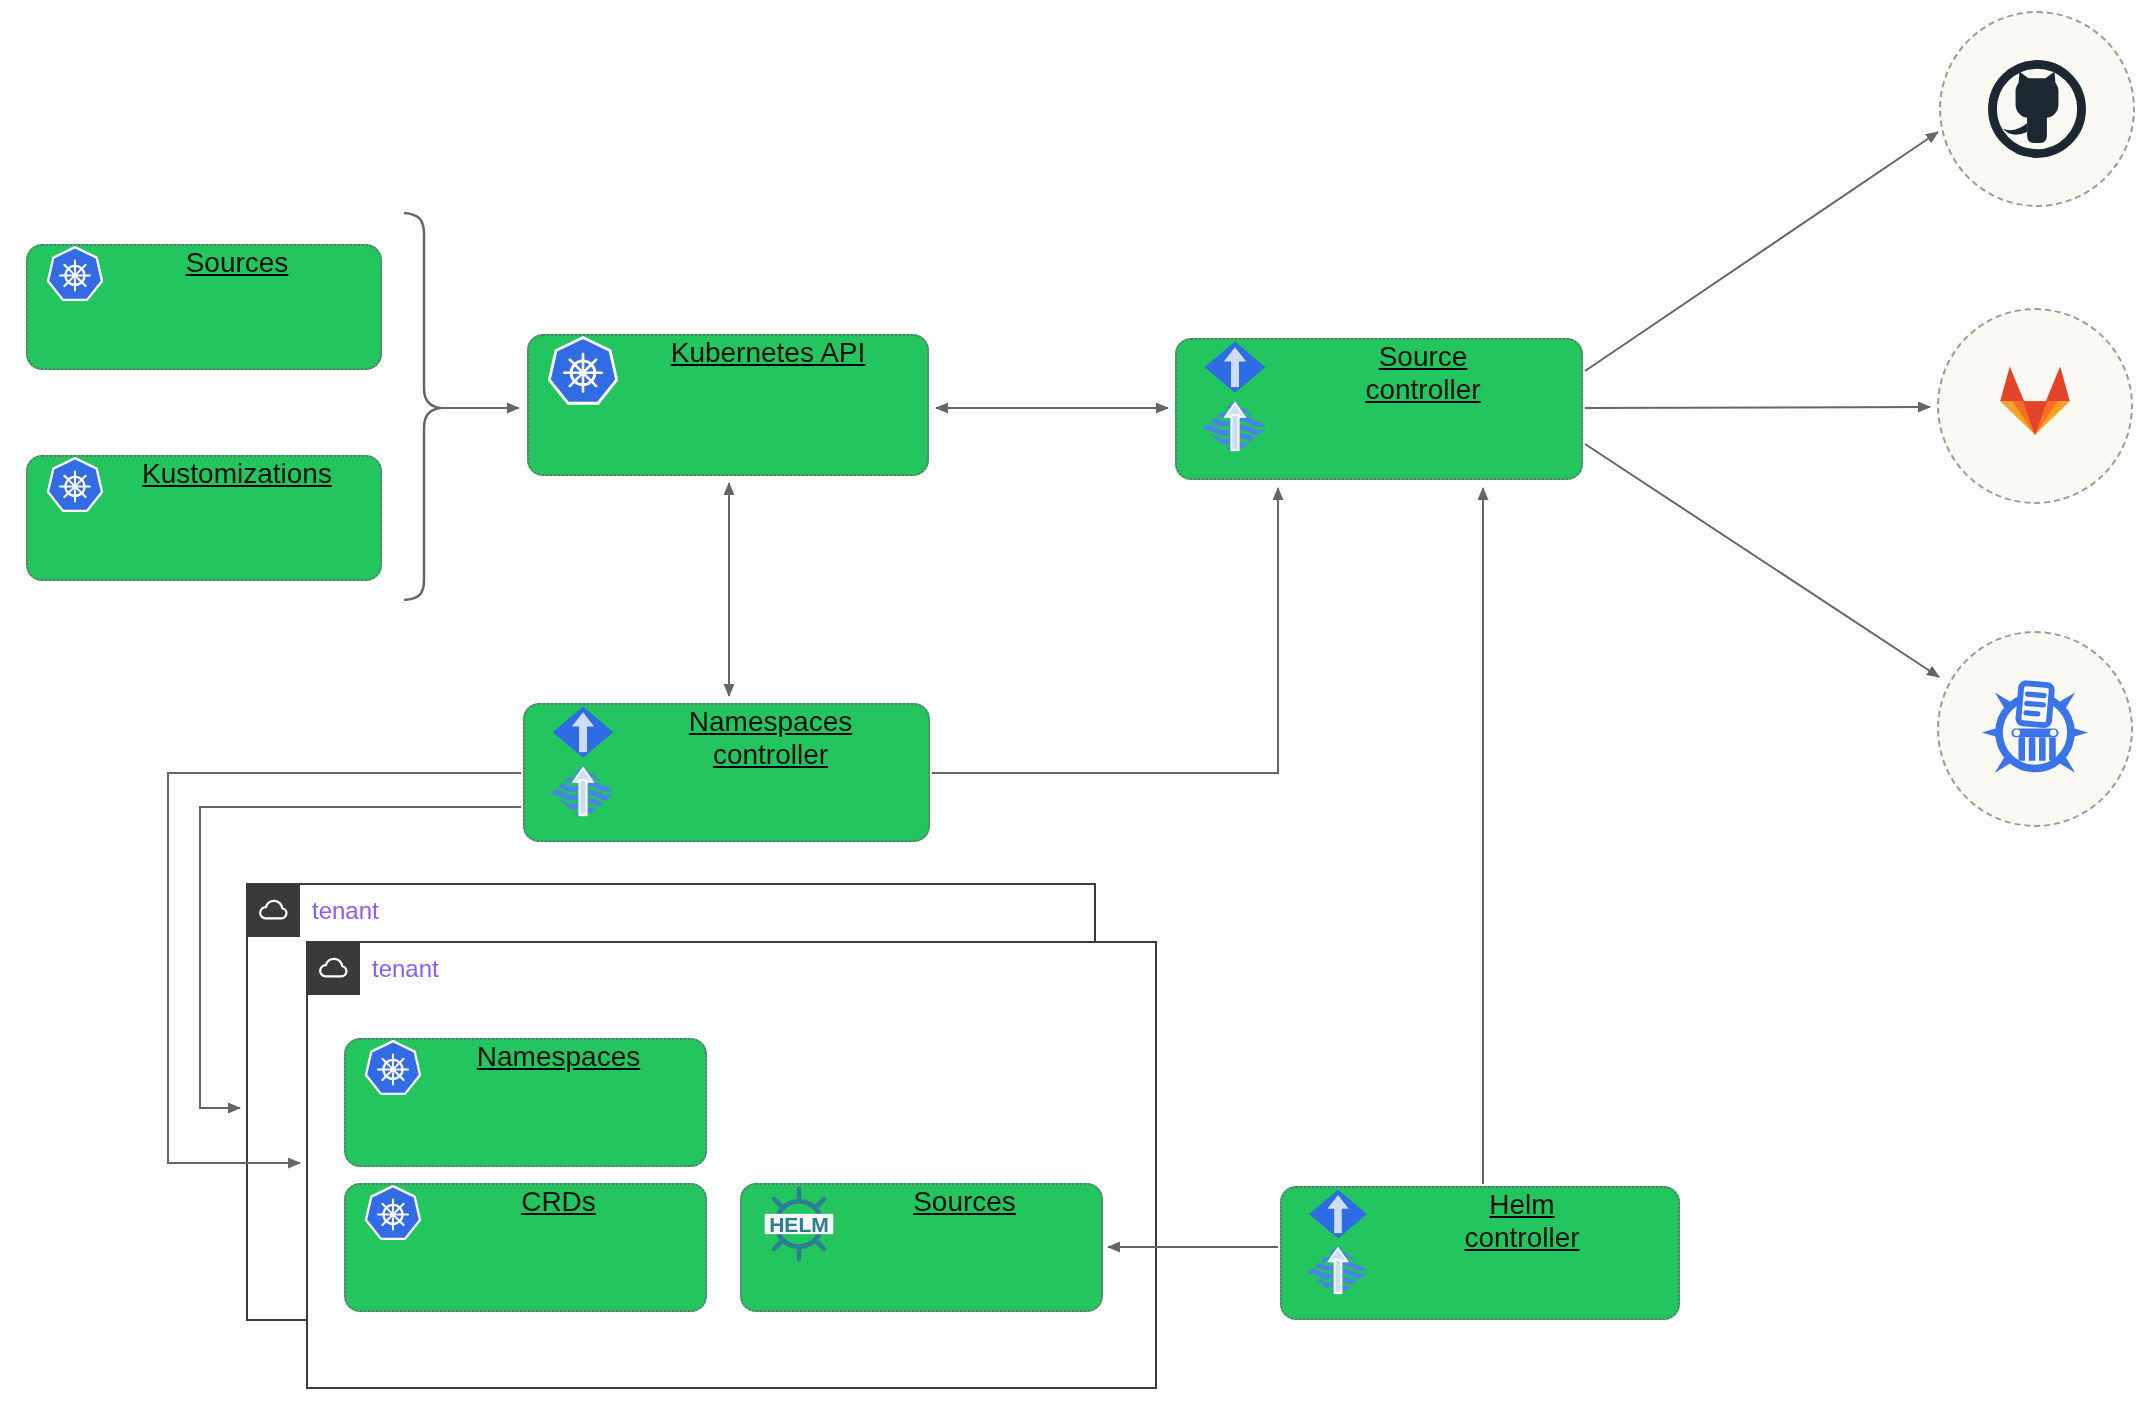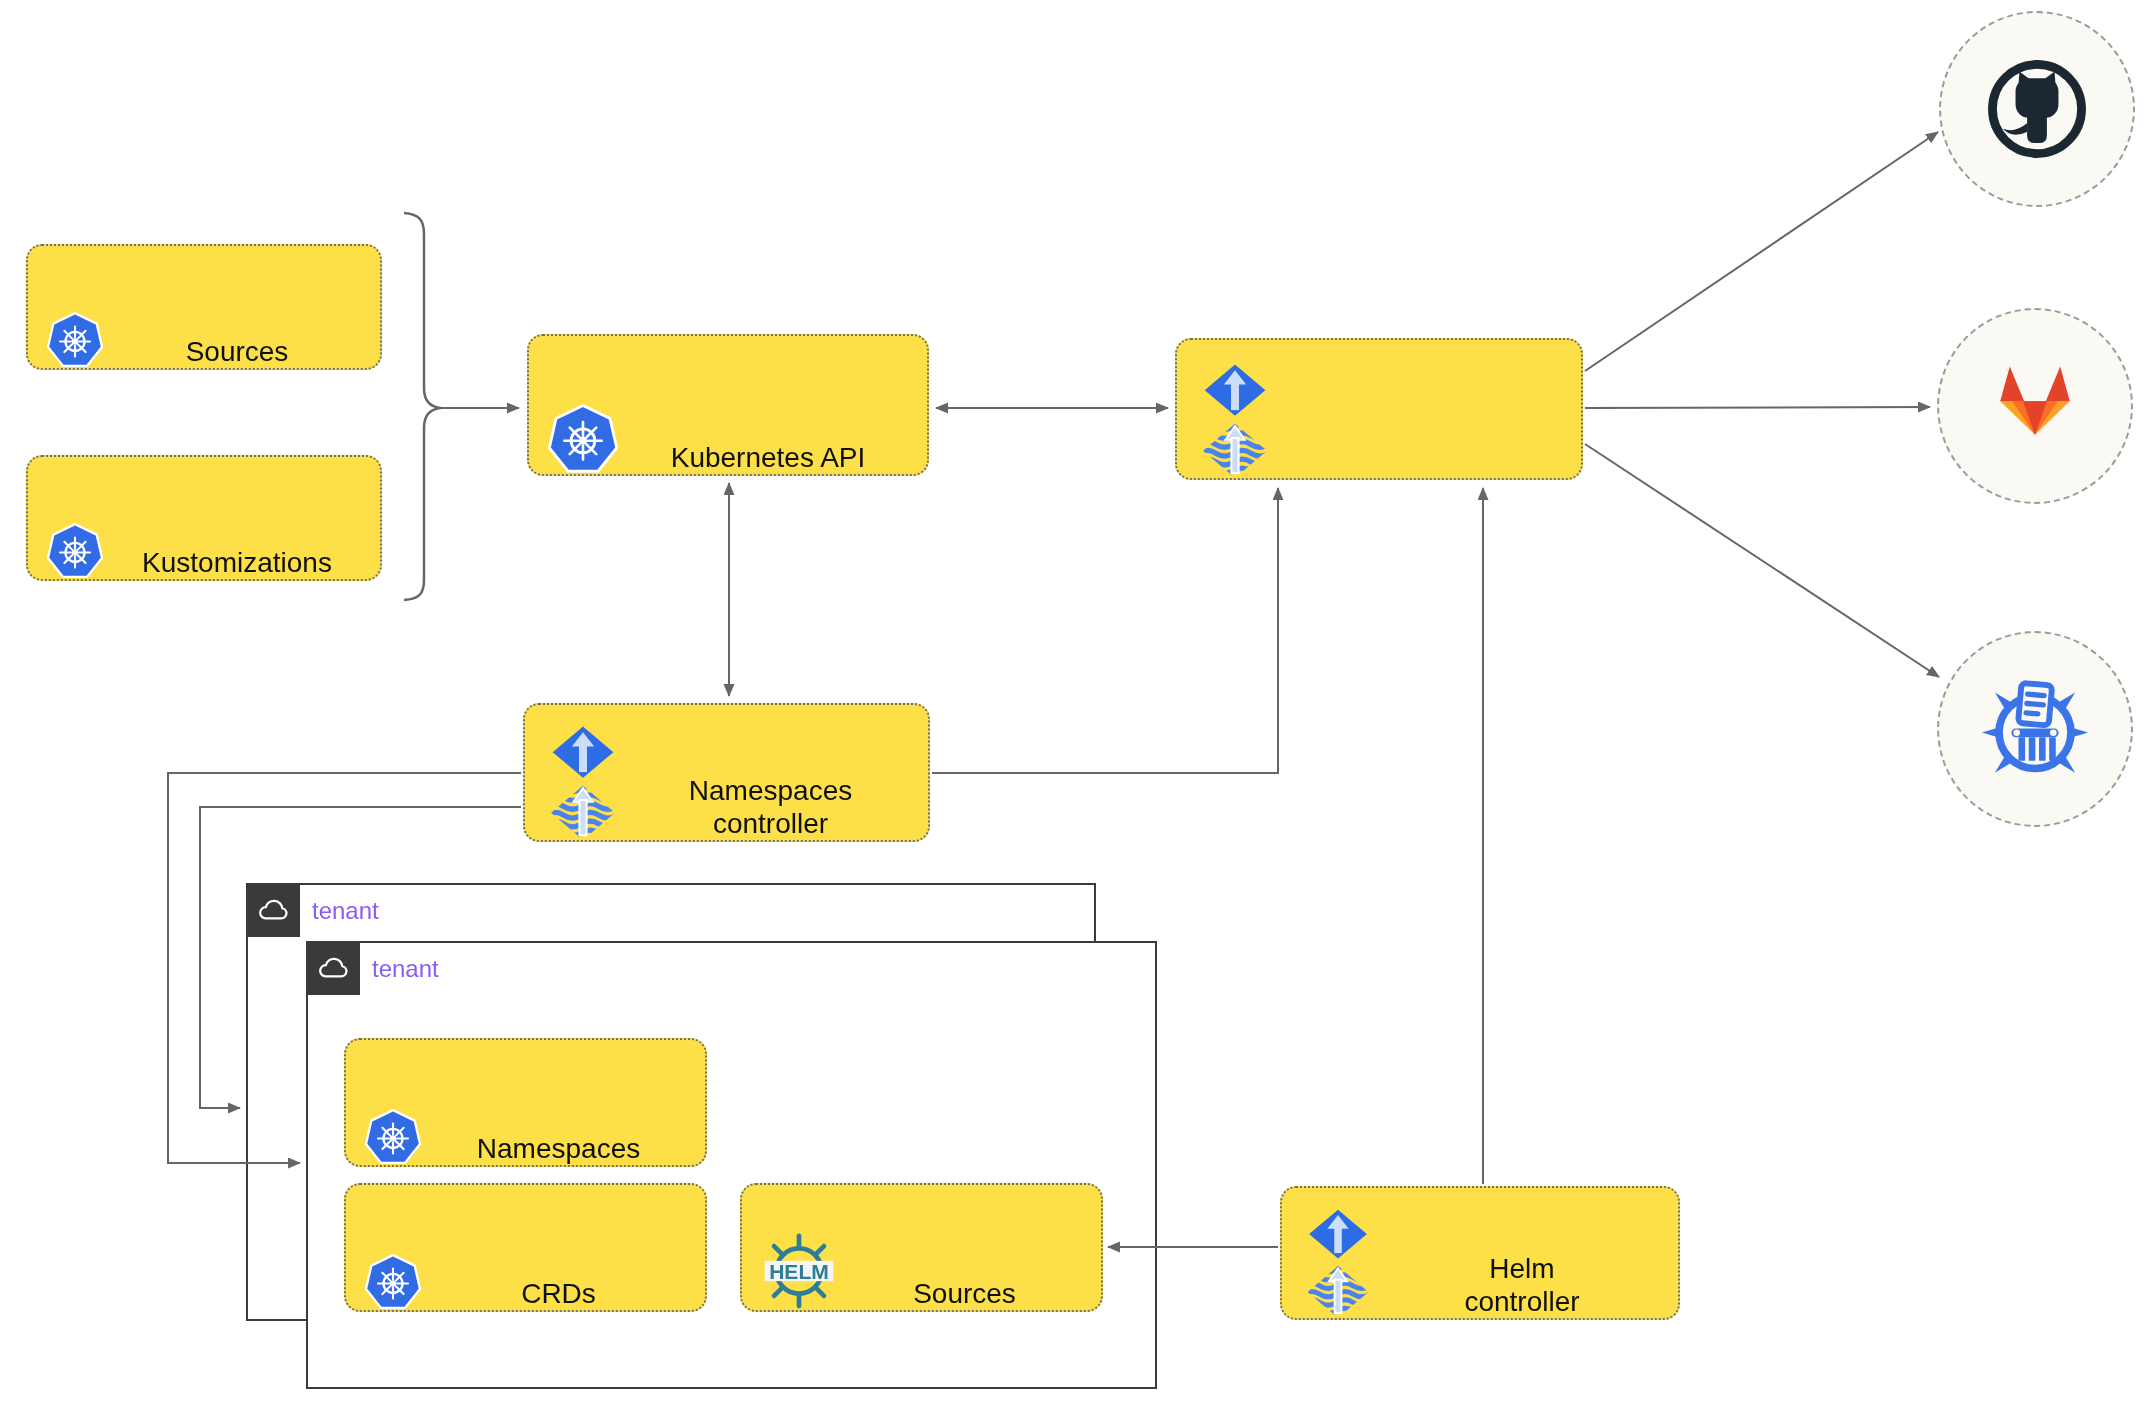--- a/index.html
+++ b/index.html
@@ -1,19 +1,19 @@
 <!DOCTYPE html>
 <html><head>
 <meta charset="utf-8">
 <style>
   html,body{margin:0;padding:0;background:#ffffff;}
   #canvas{position:relative;width:2144px;height:1407px;background:#ffffff;
           font-family:"Liberation Sans","DejaVu Sans",sans-serif;overflow:hidden;}
-  .node{position:absolute;background:#fde047;border:2px dotted #6e6e6e;border-radius:16px;
-        display:flex;align-items:flex-end;padding-left:18px;box-sizing:border-box;z-index:3;}
+  .node{position:absolute;background:#22c55e;border:2px dotted #6e6e6e;border-radius:16px;
+        display:flex;align-items:flex-start;padding-left:18px;box-sizing:border-box;z-index:3;text-decoration:underline;}
   .node .icon{flex:0 0 auto;display:flex;align-items:center;justify-content:center;}
   .node-label{flex:1;text-align:center;font-size:28px;color:#101010;line-height:1.18;padding-right:10px;}
   .node-label.wrap{flex:none;max-width:185px;margin:0 auto;}
   .tenant{position:absolute;background:#ffffff;border:2px solid #3b3b3b;box-sizing:border-box;}
   .tenant-chip{position:absolute;left:-2px;top:-2px;width:54px;height:54px;background:#3a3a3a;
                display:flex;align-items:center;justify-content:center;}
   .tenant-label{position:absolute;left:64px;top:12px;font-size:24px;color:#8b5cf6;}
   .circle{position:absolute;border:2px dashed #9b9b9b;border-radius:50%;background:#faf9f4;
           display:flex;align-items:center;justify-content:center;z-index:3;}
   #connectors{position:absolute;left:0;top:0;z-index:6;pointer-events:none;}
@@ -145,20 +145,21 @@
       </span>
   <span class="node-label">Kubernetes API</span>
 </div>
 
 <div class="node" style="left:1175px;top:338px;width:408px;height:142px;">
   <span class="icon">
     <svg width="80" height="115" viewBox="0 0 100 144">
           <use href="#sym-flux"></use>
         </svg>
       </span>
+  <span class="node-label wrap">Source controller</span>
 </div>
 
 <div class="node" style="left:523px;top:703px;width:407px;height:139px;">
   <span class="icon">
     <svg width="80" height="115" viewBox="0 0 100 144">
           <use href="#sym-flux"></use>
         </svg>
       </span>
   <span class="node-label wrap">Namespaces controller</span>
 </div>

